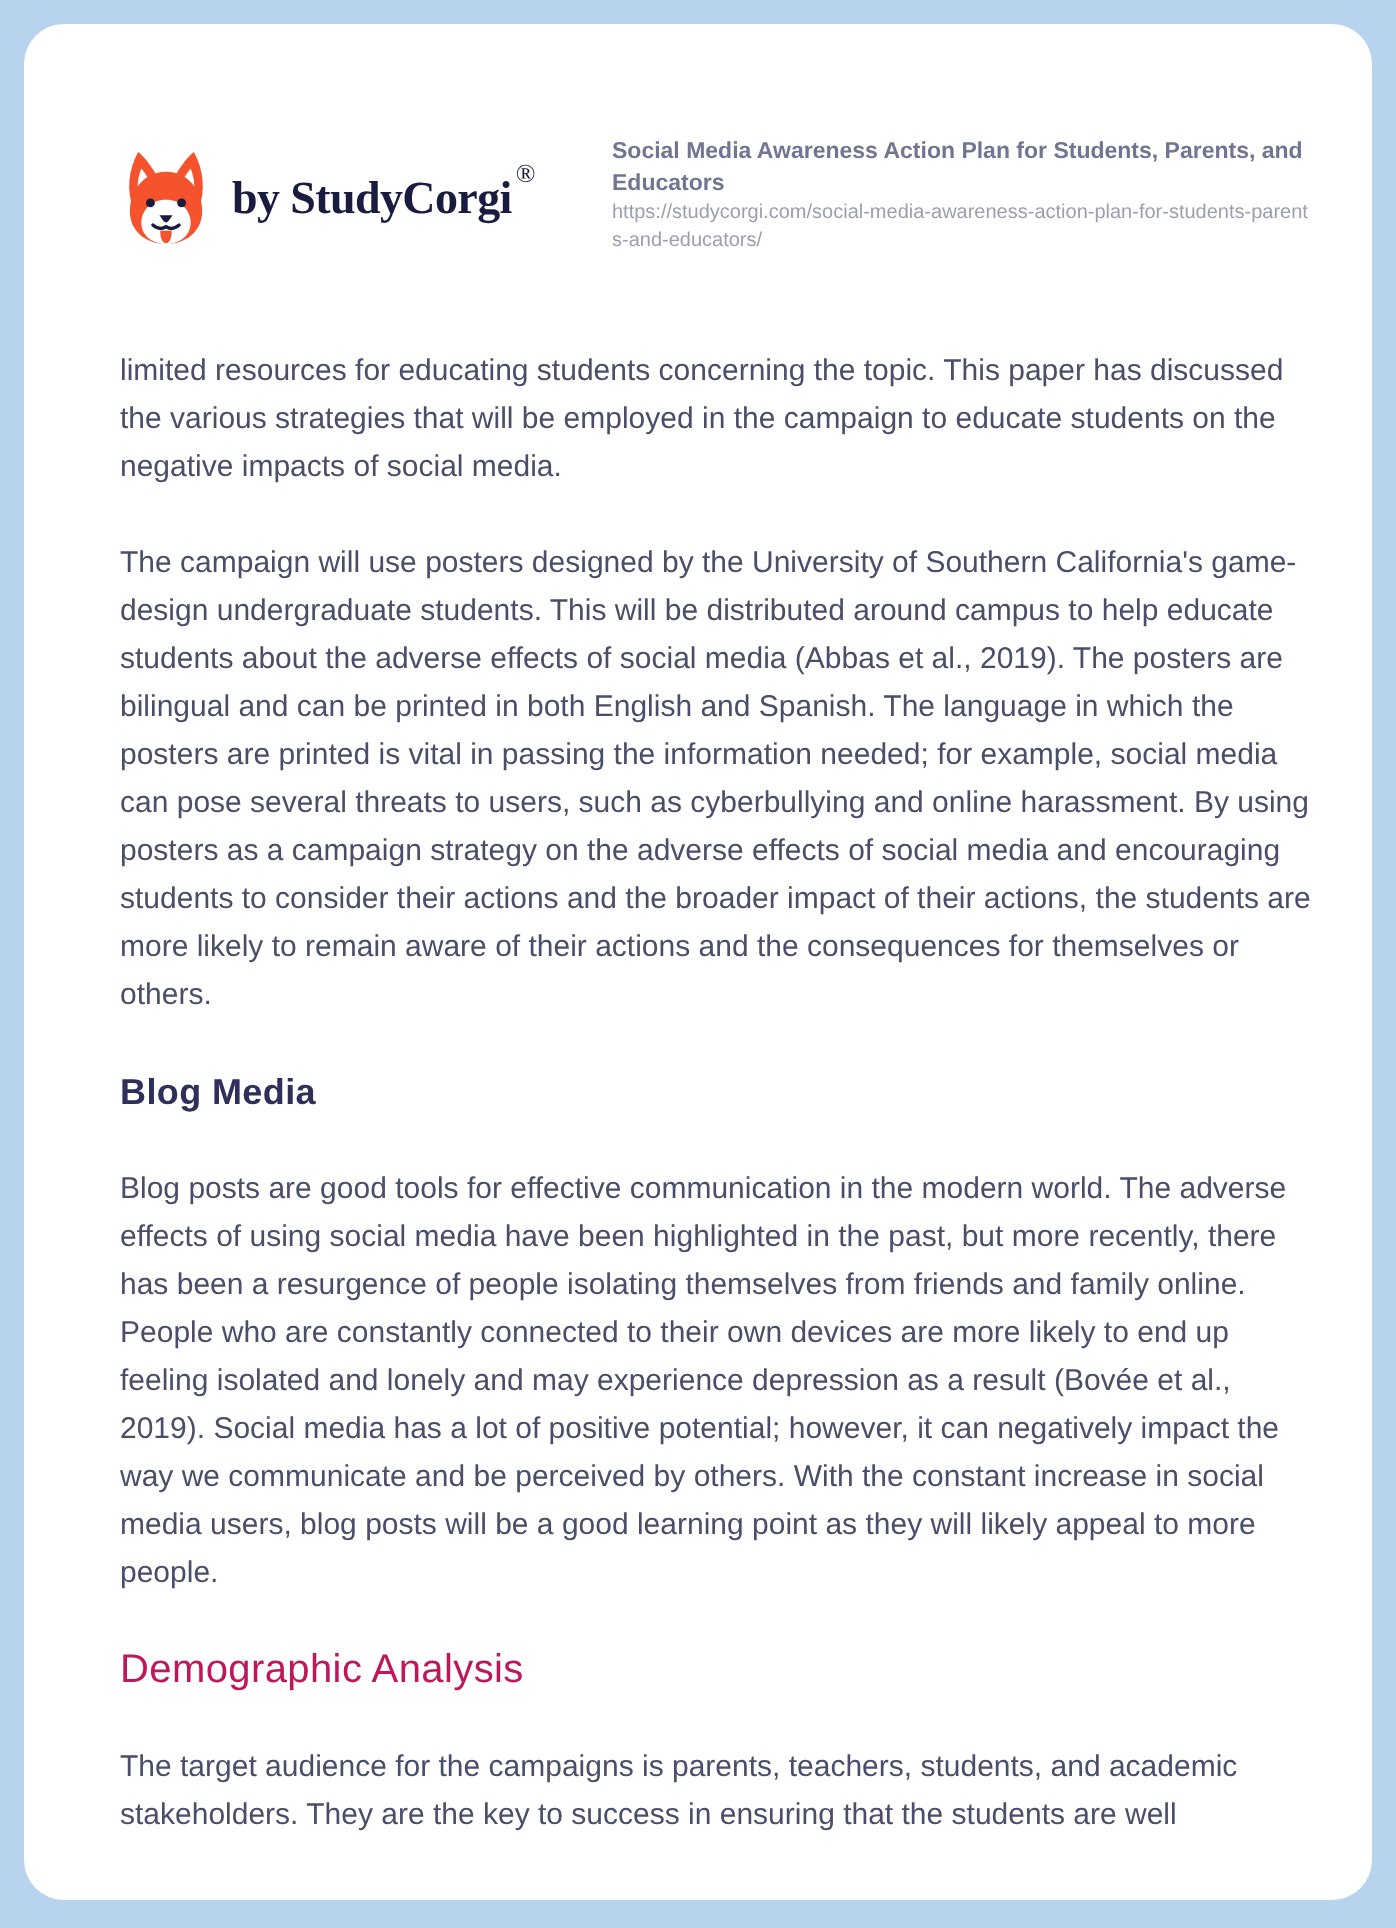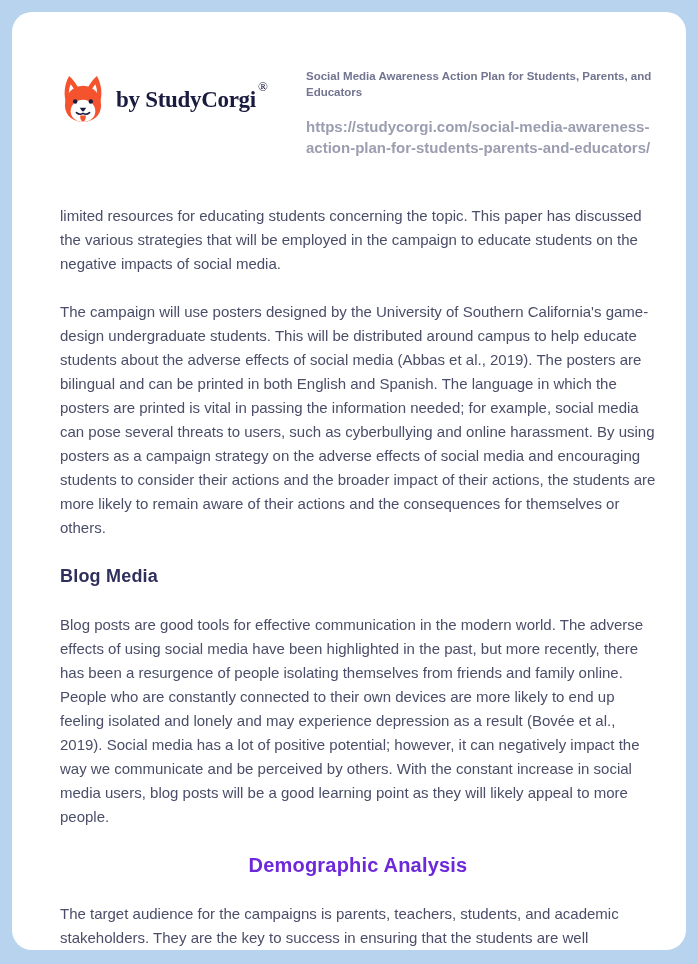--- a/index.html
+++ b/index.html
@@ -54,25 +54,25 @@
     max-width: 350px;
     padding-top: 6px;
   }
   .doc-title {
     font-size: 11.5px;
     font-weight: bold;
     color: #717590;
     line-height: 1.4;
   }
   .doc-url {
-    font-size: 15px;
-    font-weight: bold;
+    font-size: 10px;
+    font-weight: normal;
     color: #9b9eb0;
     line-height: 1.4;
-    margin-top: 16px;
+    margin-top: 0;
     text-decoration: none;
     display: block;
     word-break: break-all;
   }
   .content {
     padding: 46px 30px 0 48px;
     color: #4a4e69;
     font-size: 15px;
     line-height: 24px;
   }
@@ -81,25 +81,24 @@
   }
   .content h3 {
     font-size: 18px;
     font-weight: bold;
     color: #2e2f5b;
     letter-spacing: 0.2px;
     margin: 0 0 25px 0;
   }
   .content h2 {
     font-size: 20px;
-    font-weight: bold;
-    color: #6d28d9;
+    font-weight: normal;
+    color: #be185d;
     letter-spacing: 0.2px;
     margin: 6px 0 25px 0;
-    text-align: center;
   }
   .corgi-svg { display: block; }
 </style>
 </head>
 <body>
 
 <div class="page-card">
 
   <div class="header">
 

